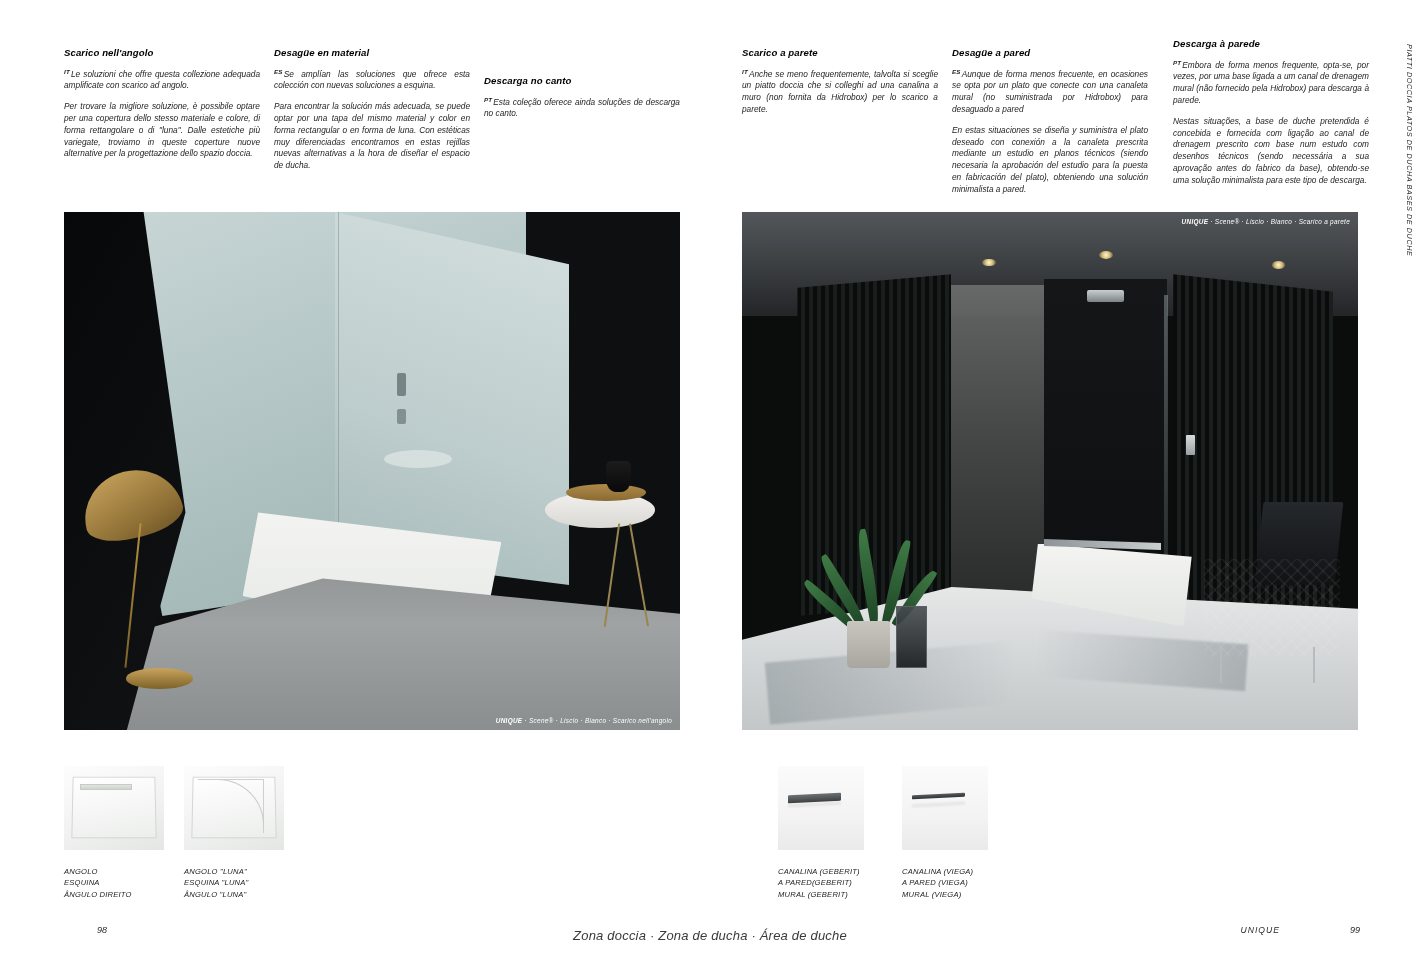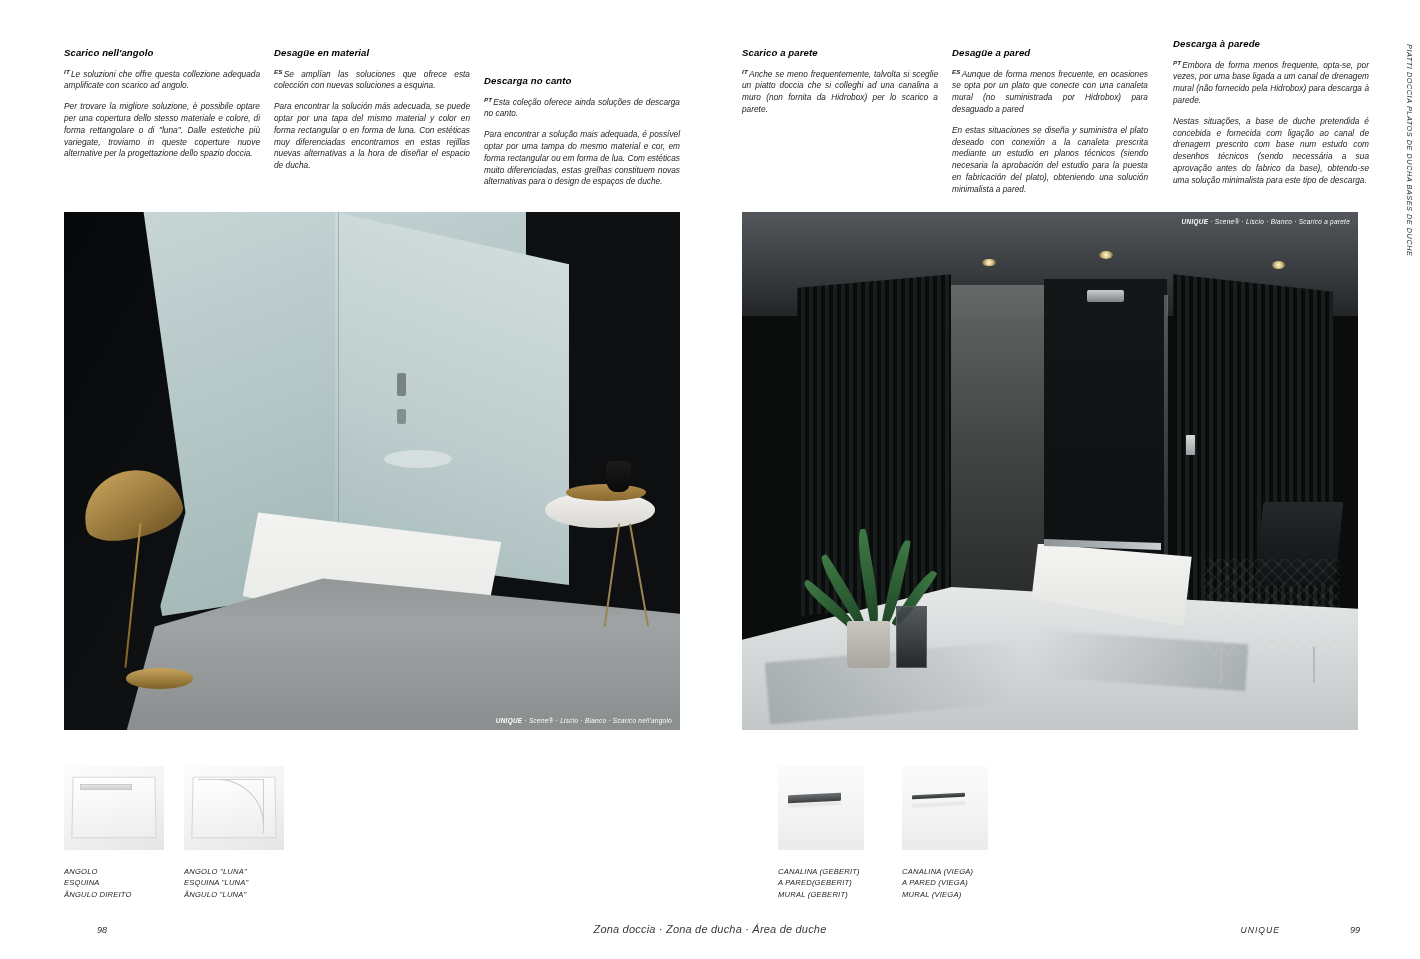--- a/index.html
+++ b/index.html
@@ -310,22 +310,22 @@
     letter-spacing:0.6px;
     color:#2a2a2a;
     white-space:nowrap;
   }
 
   
   .folio { position:absolute; bottom:24px; font-size:9px; color:#2a2a2a; }
   .folio.left { left:64px;padding-left:33px; }
   .folio.right { right:60px; }
   .footer-center {
-    position:absolute; bottom:24px; left:50%; transform:translateX(-50%);
-    font-size:11px; color:#3a3a3a; letter-spacing:0.2px;
+    position:absolute; bottom:16px; left:50%; transform:translateX(-50%);
+    font-size:13px; color:#3a3a3a; letter-spacing:0.2px;
   }
   .footer-brand {
     position:absolute; bottom:24px; right:140px;
     font-size:8.6px; letter-spacing:1px; color:#2a2a2a;
   }
 </style>
 </head>
 <body>
 
 <div class="page">
@@ -338,21 +338,20 @@
 
   <div class="col" style="left:274px; top:46px; width:196px;">
     <h3>Desagüe en material</h3>
     <p><span class="lang">ES</span><span>Se amplían las soluciones que ofrece esta colección con nuevas soluciones a esquina.</span></p>
     <p>Para encontrar la solución más adecuada, se puede optar por una tapa del mismo material y color en forma rectangular o en forma de luna. Con estéticas muy diferenciadas encontramos en estas rejillas nuevas alternativas a la hora de diseñar el espacio de ducha.</p>
   </div>
 
   <div class="col" style="left:484px; top:46px; width:196px;margin-top:28px;">
     <h3>Descarga no canto</h3>
     <p><span class="lang">PT</span><span>Esta coleção oferece ainda soluções de descarga no canto.</span></p>
-    <p>Para encontrar a solução mais adequada, é possível optar por uma tampa do mesmo material e cor, em forma rectangular ou em forma de lua. Com estéticas muito diferenciadas, estas grelhas constituem novas alternativas para o design de espaços de duche.</p>
   </div>
 
   <div class="col" style="left:742px; top:46px; width:196px;">
     <h3>Scarico a parete</h3>
     <p><span class="lang">IT</span><span>Anche se meno frequentemente, talvolta si sceglie un piatto doccia che si colleghi ad una canalina a muro (non fornita da Hidrobox) per lo scarico a parete.</span></p>
   </div>
 
   <div class="col" style="left:952px; top:46px; width:196px;">
     <h3>Desagüe a pared</h3>
     <p><span class="lang">ES</span><span>Aunque de forma menos frecuente, en ocasiones se opta por un plato que conecte con una canaleta mural (no suministrada por Hidrobox) para desaguado a pared</span></p>

